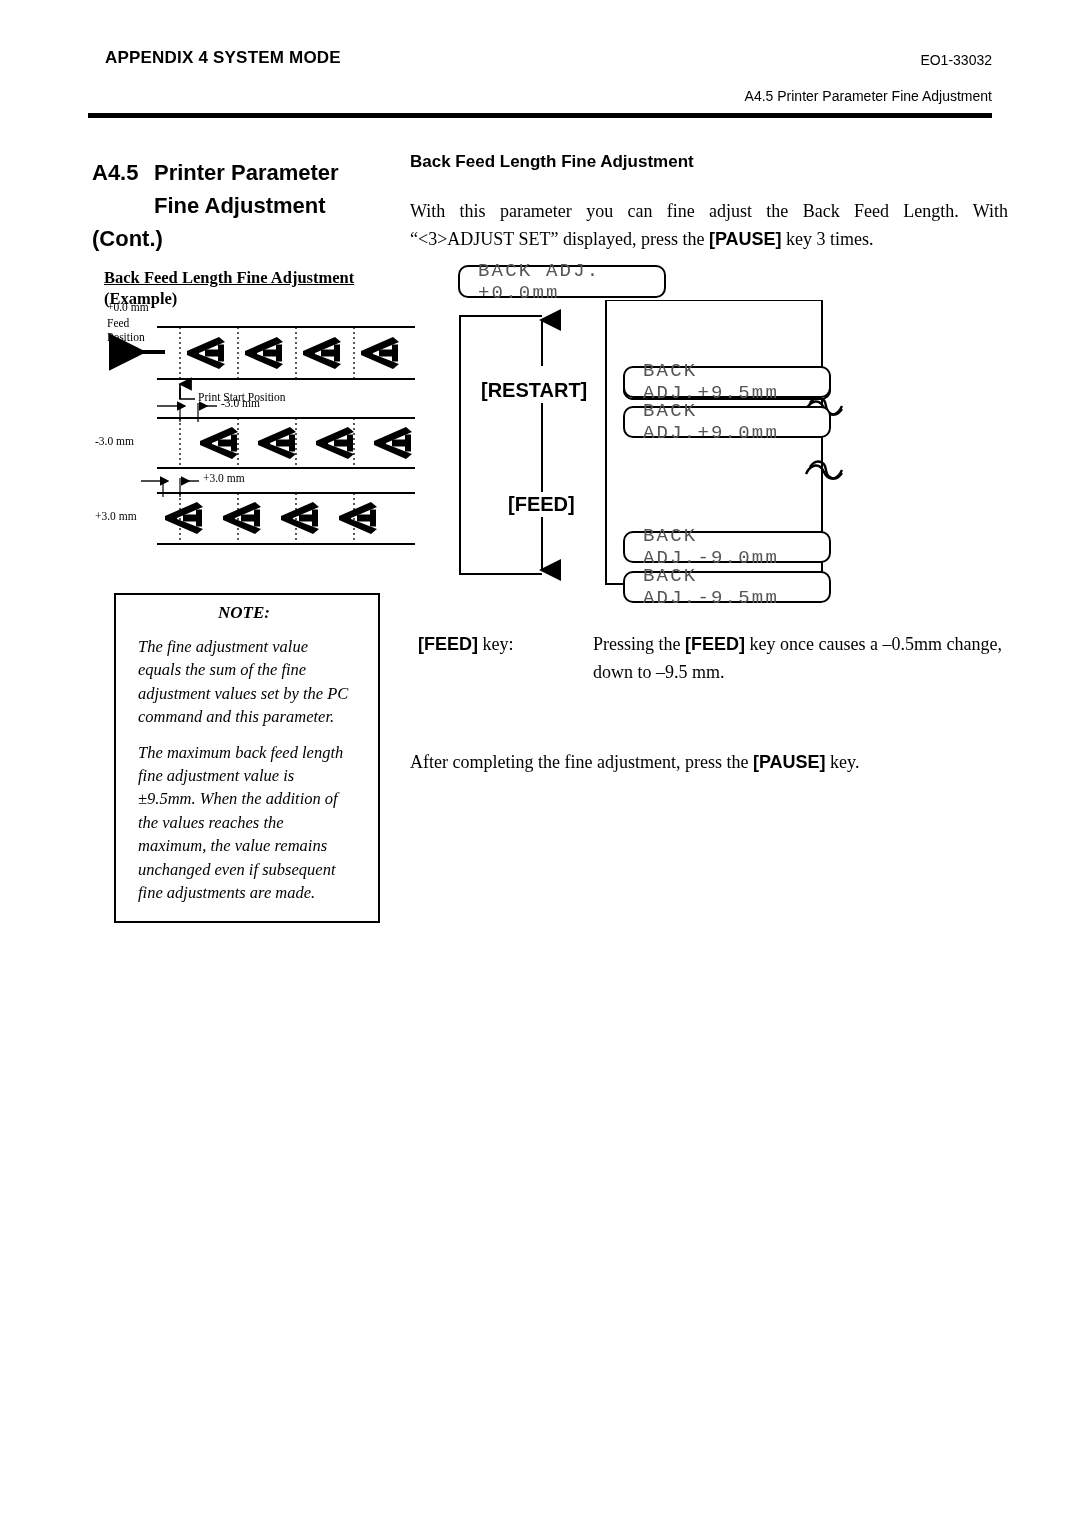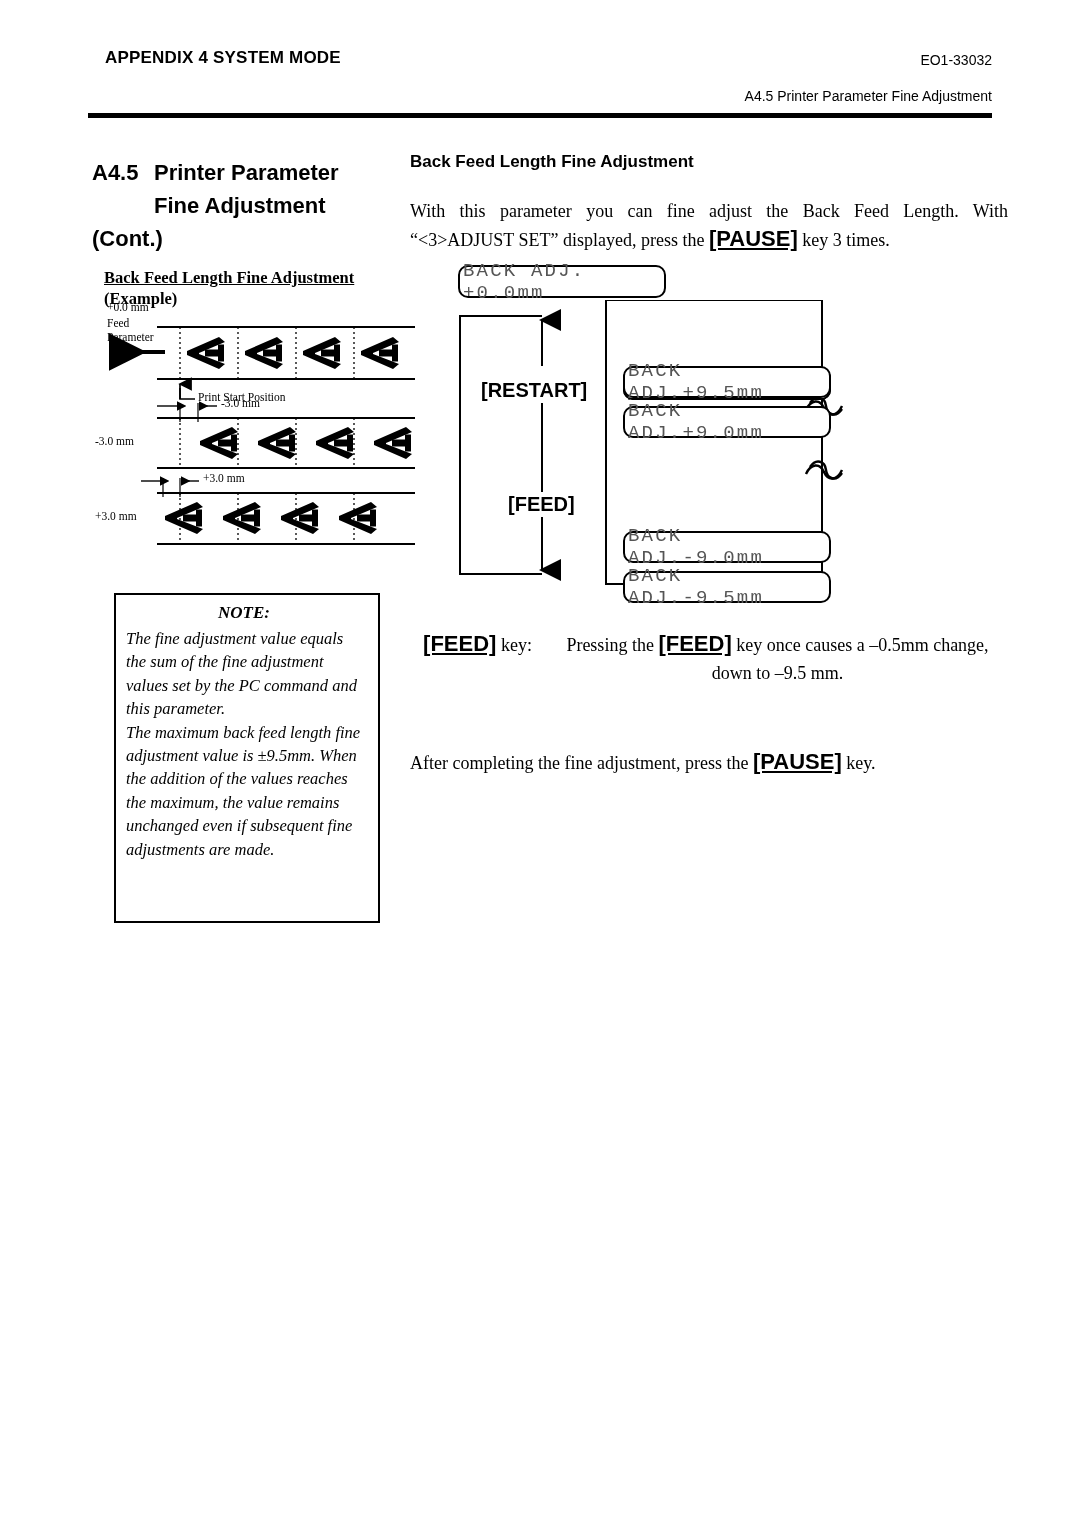--- a/index.html
+++ b/index.html
@@ -97,69 +97,69 @@
     font-style: italic;
     font-weight: bold;
     font-size: 17px;
     margin-bottom: 4px;
   }
   .note-body {
     font-style: italic;
     font-size: 16.5px;
     line-height: 23.4px;
   }
-  .note-body p { margin: 0; }
+  .note-body p { margin: 12px; }
 
   
   .r-head {
     position: absolute;
     left: 410px; top: 152px;
     font-family: "Liberation Sans", sans-serif;
     font-weight: bold;
     font-size: 17px;
   }
   .r-para {
     position: absolute;
     left: 410px; top: 197px;
     width: 598px;
     font-size: 18px;
     line-height: 28px;
     text-align: justify;
   }
-  .b-sans { font-family:"Liberation Sans", sans-serif; font-weight:bold; font-size:22px;text-decoration:underline; }
+  .b-sans { font-family:"Liberation Sans", sans-serif; font-weight:bold; font-size:18px; }
 
   
   .lcd {
     position: absolute;
     border: 2.2px solid #000;
     border-radius: 10px;
     background: #fff;
     box-sizing: border-box;
     font-family: "Liberation Mono", monospace;
     font-size: 19px;
     color: #555;
     letter-spacing: 2.2px;
     display: flex;
     align-items: center;
-    padding-left: 3px;
+    padding-left: 18px;
     z-index: 3;
   }
 
   .kname {
     position: absolute;
     font-family: "Liberation Sans", sans-serif;
     font-weight: bold;
     font-size: 20px;
     z-index: 4;
     background: #fff;
     padding: 1px 3px;
   }
 
   
-  .keyrows { position:absolute; left:390px; top:630px; width:600px; font-size:18px; line-height:28px;text-align:center; }
+  .keyrows { position:absolute; left:418px; top:630px; width:600px; font-size:18px; line-height:28px; }
   .keyrow { display:flex; }
   .keyrow .kl { width:175px; flex:0 0 175px; }
   .keyrow .kr { flex:1; }
   .after-line { position:absolute; left:410px; top:748px; width:600px; font-size:18px; line-height:28px; }
 
   .footer {
     position: absolute;
     left: 0; right: 0; top: 1427px;
     text-align: center;
     font-family: "Liberation Sans", sans-serif;
@@ -282,21 +282,21 @@
         </g>
 
       <line x1="68" y1="182" x2="68" y2="201" stroke="#000" stroke-width="1.2"></line>
       <line x1="85" y1="182" x2="85" y2="201" stroke="#000" stroke-width="1.2"></line>
       <line x1="46" y1="185" x2="66" y2="185" stroke="#000" stroke-width="1.4" marker-end="url(#arrSmR)"></line>
       <line x1="104" y1="185" x2="87" y2="185" stroke="#000" stroke-width="1.4" marker-end="url(#arrSmL)"></line>
     </svg>
 
     <div class="dlabel" style="left:12px; top:5px;">+0.0 mm</div>
     <div class="dlabel" style="left:12px; top:21px;">Feed</div>
-    <div class="dlabel" style="left:12px; top:35px;">Parameter</div>
+    <div class="dlabel" style="left:12px; top:35px;">Position</div>
     <div class="dlabel" style="left:103px; top:95px;">Print Start Position</div>
     <div class="dlabel" style="left:126px; top:101px;">-3.0 mm</div>
     <div class="dlabel" style="left:0px;  top:139px;">-3.0 mm</div>
     <div class="dlabel" style="left:108px; top:176px;">+3.0 mm</div>
     <div class="dlabel" style="left:0px;  top:214px;">+3.0 mm</div>
   </div>
 
   <div class="note-box">
     <div class="note-hd">NOTE:</div>
     <div class="note-body">

